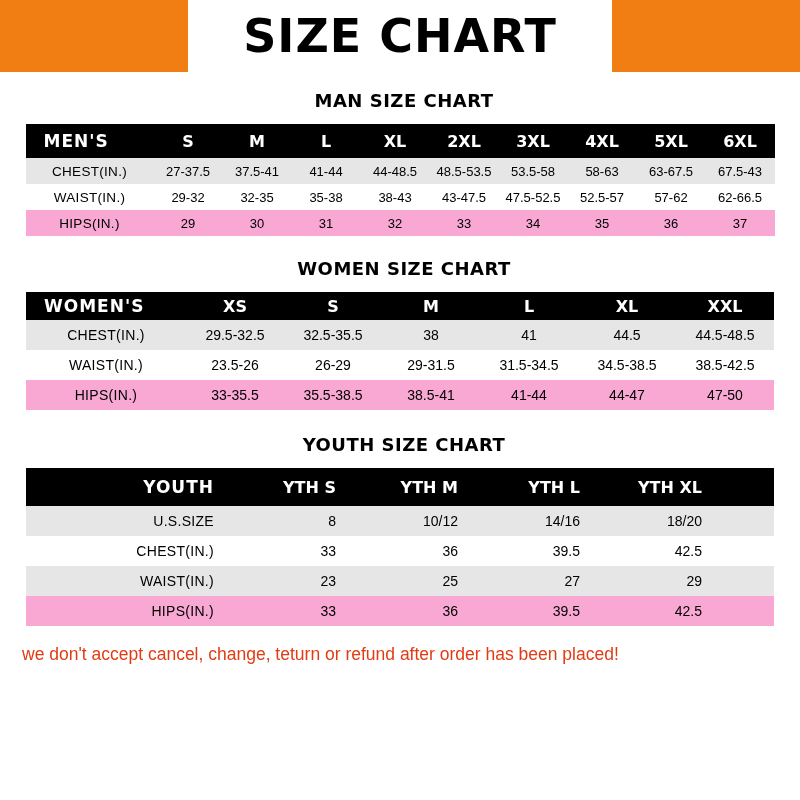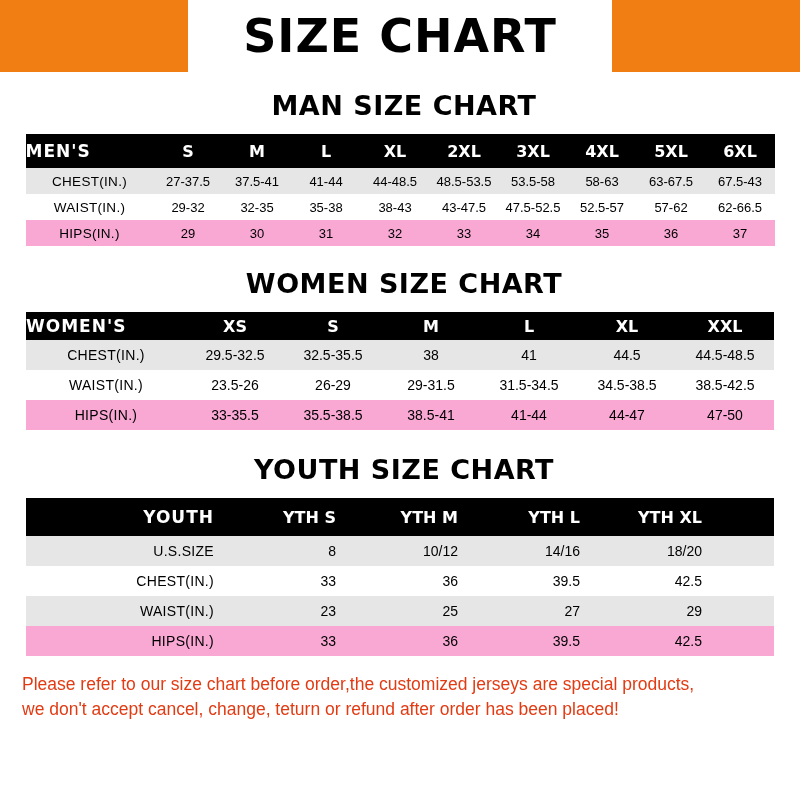--- a/index.html
+++ b/index.html
@@ -47,21 +47,21 @@
     font-size: 46px;
     letter-spacing: 1px;
     color: #000000;
     line-height: 72px;
   }
   
   .section-title {
     text-align: center;
     font-family: "DejaVu Sans", sans-serif;
     font-weight: bold;
-    font-size: 27px;
+    font-size: 18px;
     color: #000000;
     letter-spacing: 0.5px;
     margin-left: 8px;
   }
   #man-title { margin-top: 18px; }
   #women-title { margin-top: 22px; }
   #youth-title { margin-top: 24px; }
 
   
   table {
@@ -88,20 +88,21 @@
     height: 26px;
     padding: 0;
     font-family: "Liberation Sans", sans-serif;
   }
   .chart-table tr.head-row td {
     height: 34px;
     font-size: 16px;
   }
   .chart-table tr.head-row td.rowlabel {
     text-align: left;
+    padding-left: 18px;
     font-size: 17px;
     letter-spacing: 1px;
   }
   .chart-table td.rowlabel {
     text-align: center;
     font-family: "Liberation Sans", sans-serif;
     font-size: 13.5px;
     letter-spacing: 0.3px;
   }
   .band-light { background: #e6e6e6; }
@@ -305,17 +306,16 @@
       <td>33</td>
       <td>36</td>
       <td>39.5</td>
       <td>42.5</td>
       <td></td>
     </tr>
   </tbody>
     </table>
 
   <div class="notice">
-    <div>Please refer to our size chart before order,the customized jerseys are special products,</div>
     <div>we don't accept cancel, change, teturn or refund after order has been placed!</div>
   </div>
 
 </div>
 
 </body></html>

